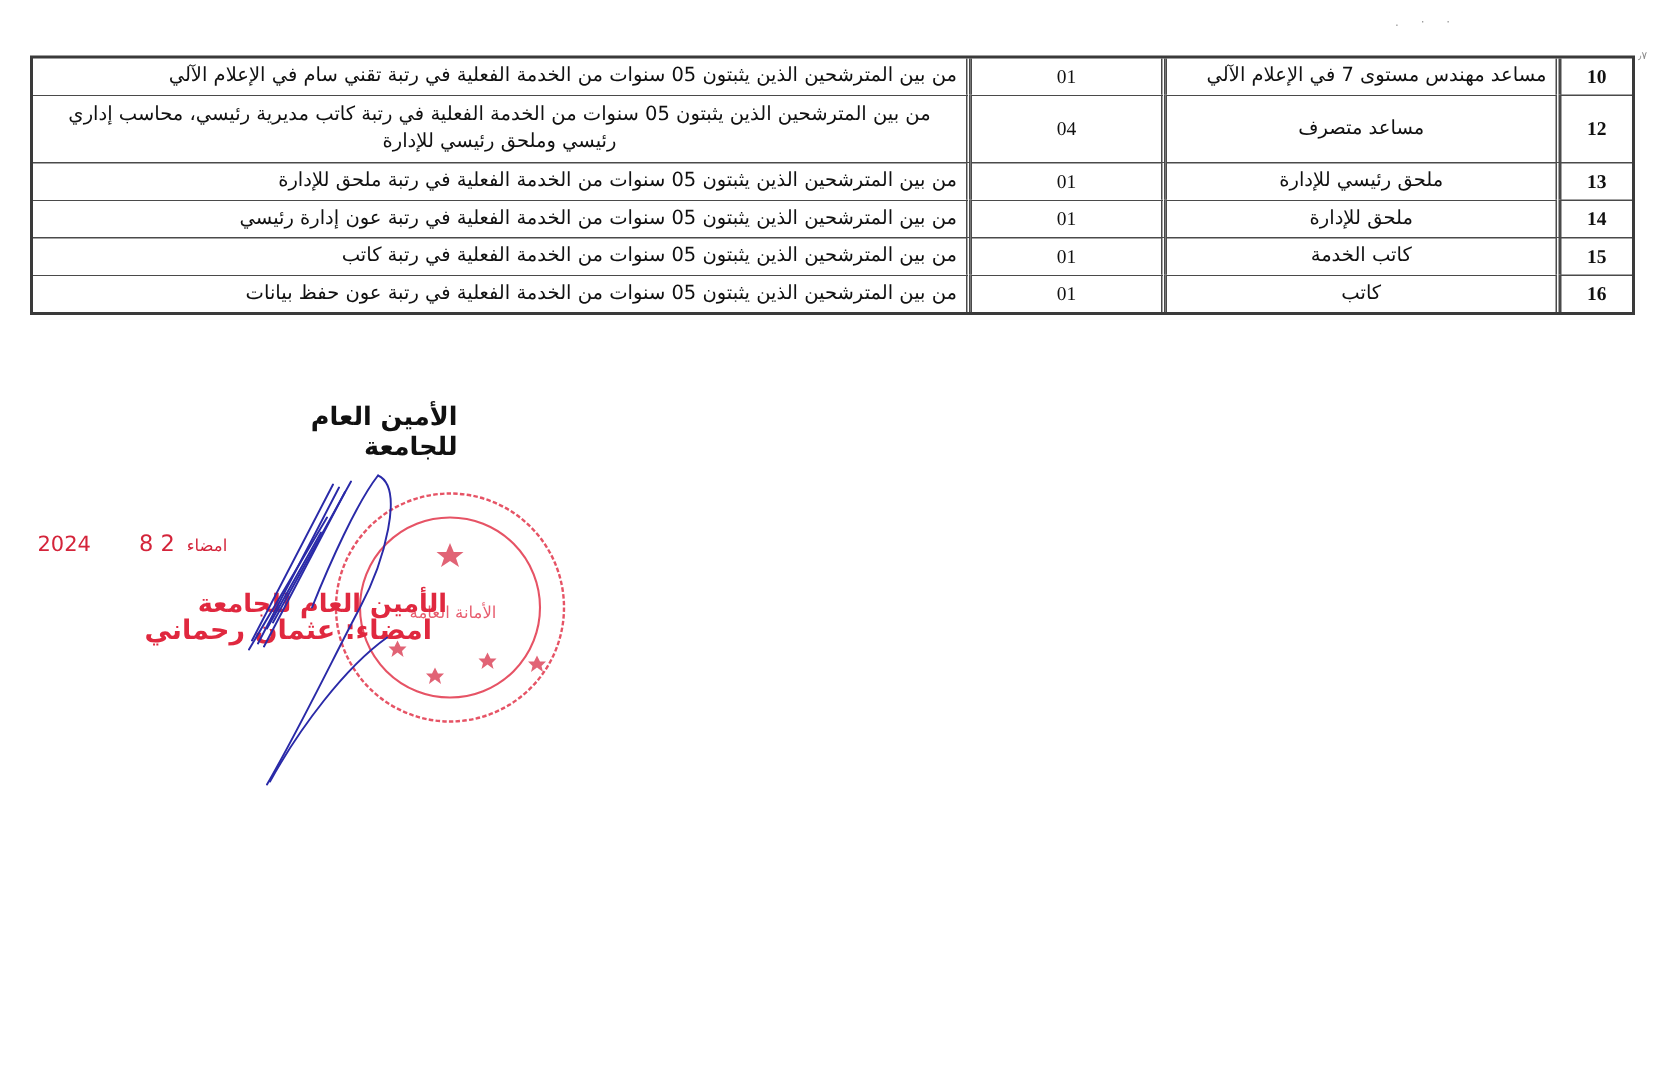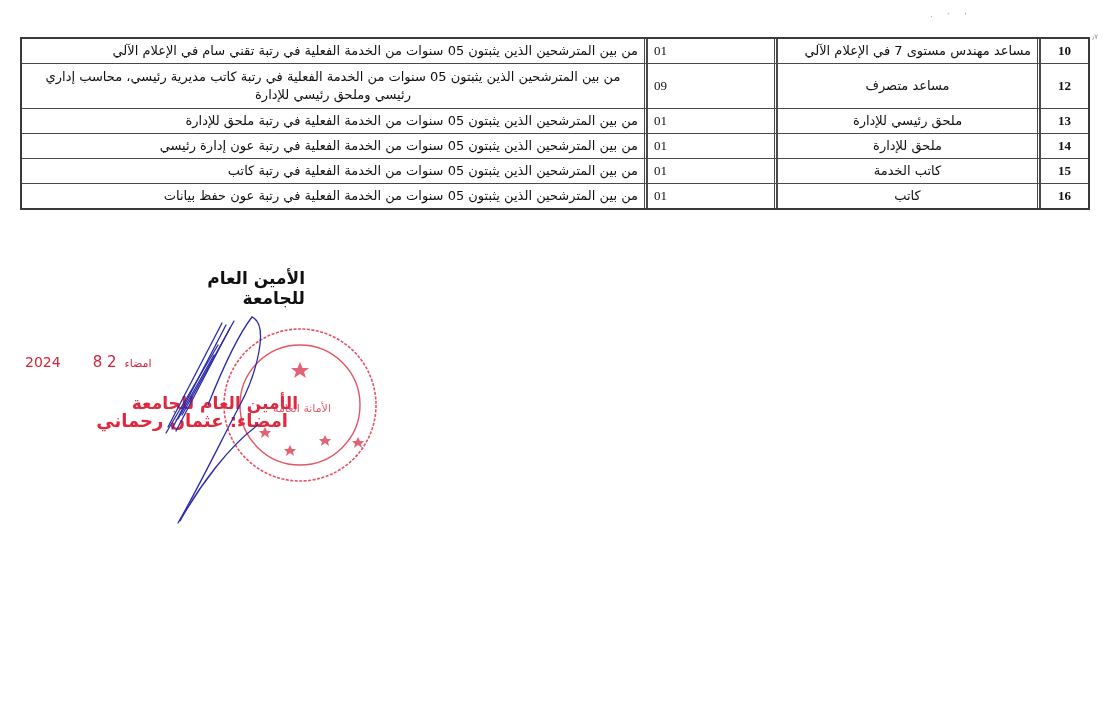--- a/index.html
+++ b/index.html
@@ -48,21 +48,21 @@
       font-weight: bold;
       font-size: 16px;
     }
     td.rank {
       width: 247px;
       text-align: center;
       border-right: 3px double #4a4a4a;
     }
     td.count {
       width: 114px;
-      text-align: left;
+      text-align: center;
       font-family: "Liberation Serif", serif;
       font-size: 15px;
       border-right: 3px double #4a4a4a;
     }
     td.cond {
       text-align: right;
       border-right: 3px double #4a4a4a;
     }
     tr.r-single td { height: 24px; }
     tr.r-double td { height: 44px; }
@@ -134,21 +134,21 @@
   <tbody>
     <tr class="r-single">
       <td class="num">10</td>
       <td class="rank first-row">مساعد مهندس مستوى 7 في الإعلام الآلي</td>
       <td class="count">01</td>
       <td class="cond">من بين المترشحين الذين يثبتون 05 سنوات من الخدمة الفعلية في رتبة تقني سام في الإعلام الآلي</td>
     </tr>
     <tr class="r-double">
       <td class="num">12</td>
       <td class="rank">مساعد متصرف</td>
-      <td class="count">09</td>
+      <td class="count">04</td>
       <td class="cond">من بين المترشحين الذين يثبتون 05 سنوات من الخدمة الفعلية في رتبة كاتب مديرية رئيسي، محاسب إداري رئيسي وملحق رئيسي للإدارة</td>
     </tr>
     <tr class="r-single">
       <td class="num">13</td>
       <td class="rank">ملحق رئيسي للإدارة</td>
       <td class="count">01</td>
       <td class="cond">من بين المترشحين الذين يثبتون 05 سنوات من الخدمة الفعلية في رتبة ملحق للإدارة</td>
     </tr>
     <tr class="r-single">
       <td class="num">14</td>

